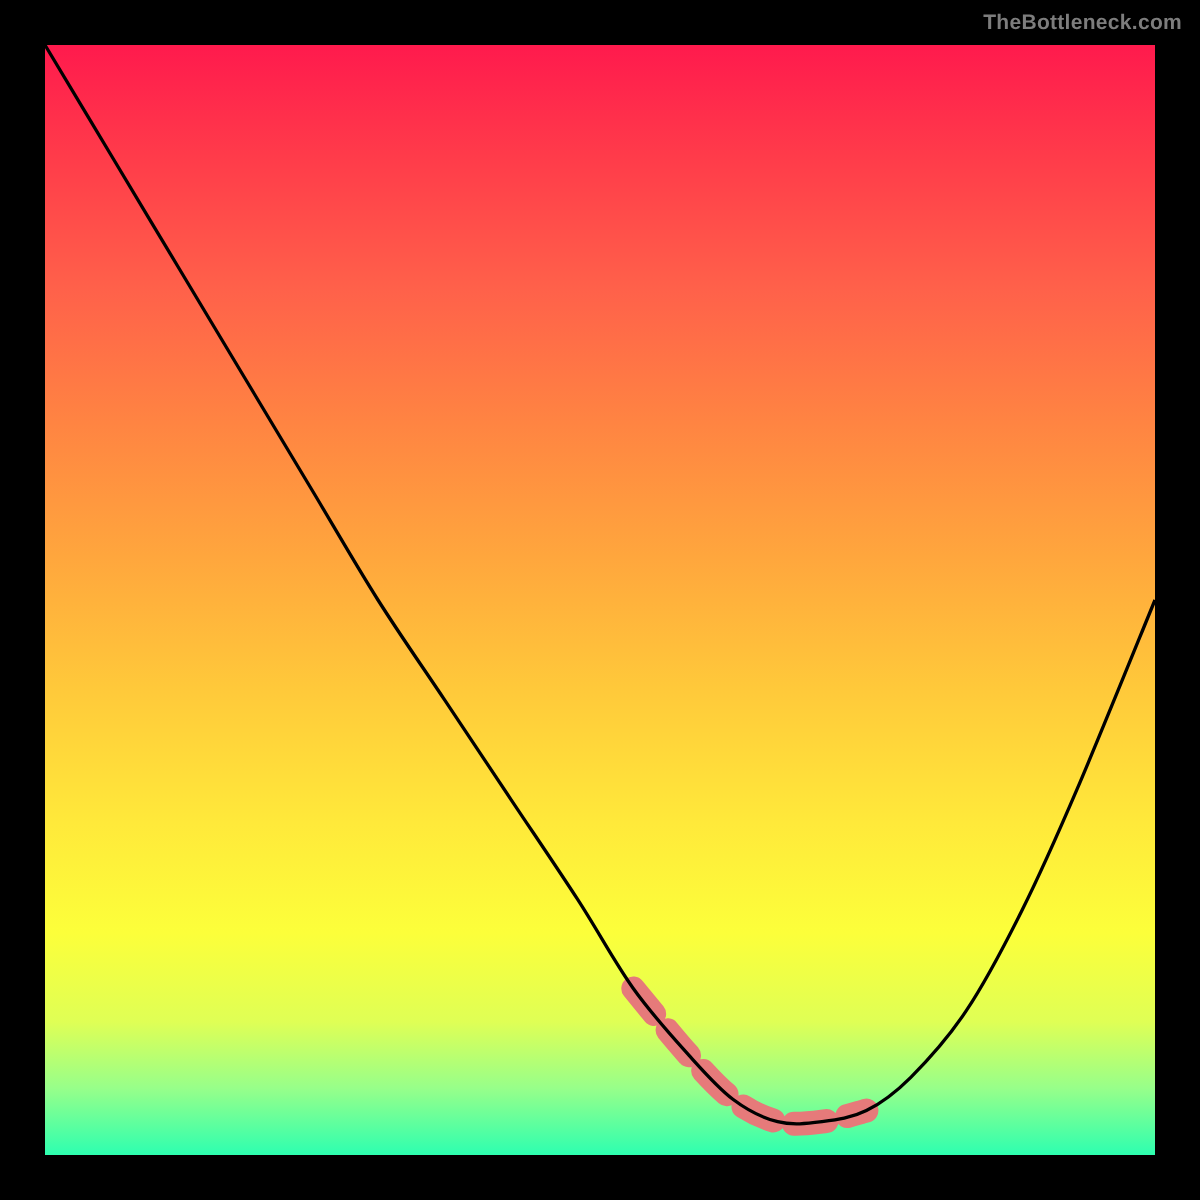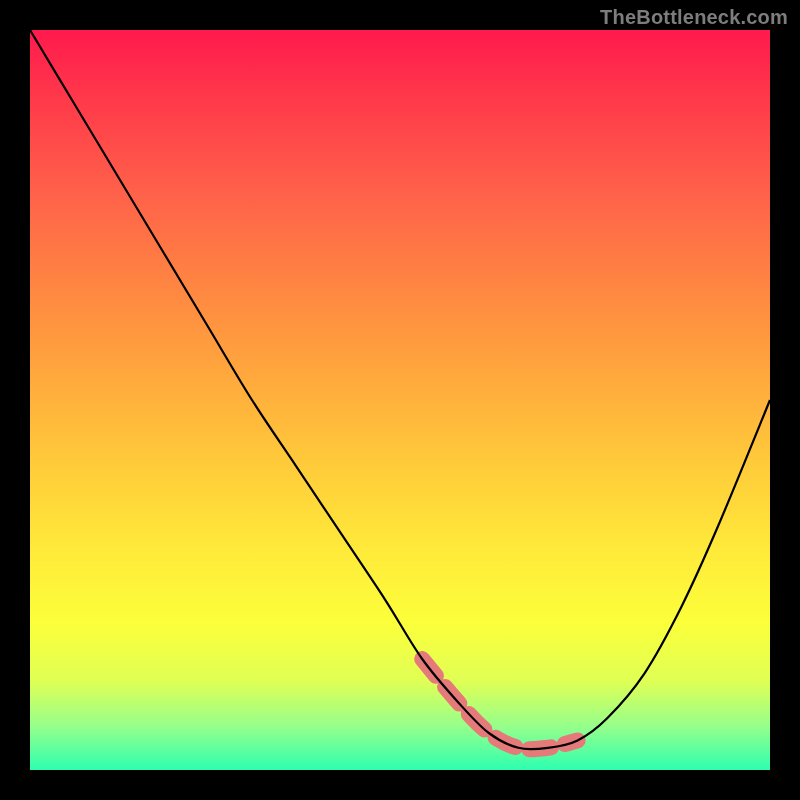--- a/index.html
+++ b/index.html
@@ -29,21 +29,21 @@
       #dfff55 88%,
       #97ff8a 94%,
       #2dffb0 100%
     );
   }
   .watermark {
     position: absolute;
     top: 6px;
     right: 12px;
     color: #7d7d7d;
-    font-size: 20px;
+    font-size: 14px;
     font-weight: 600;
     letter-spacing: 0.2px;
     user-select: none;
   }
   svg.curve {
     position: absolute;
     left: 0;
     top: 0;
     width: 740px;
     height: 740px;

